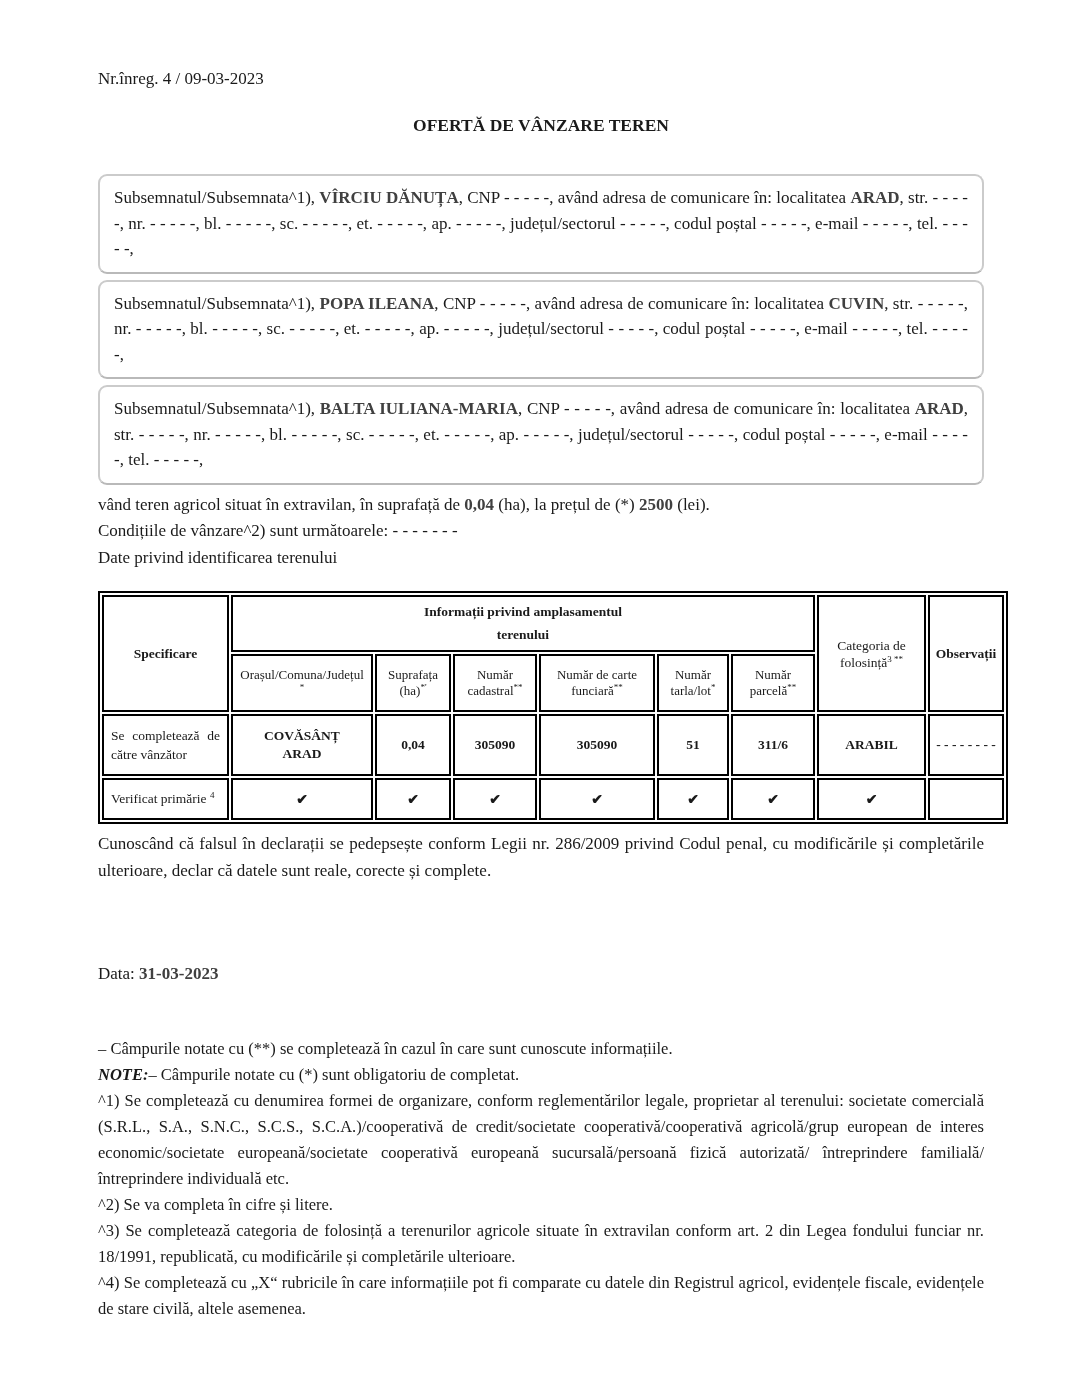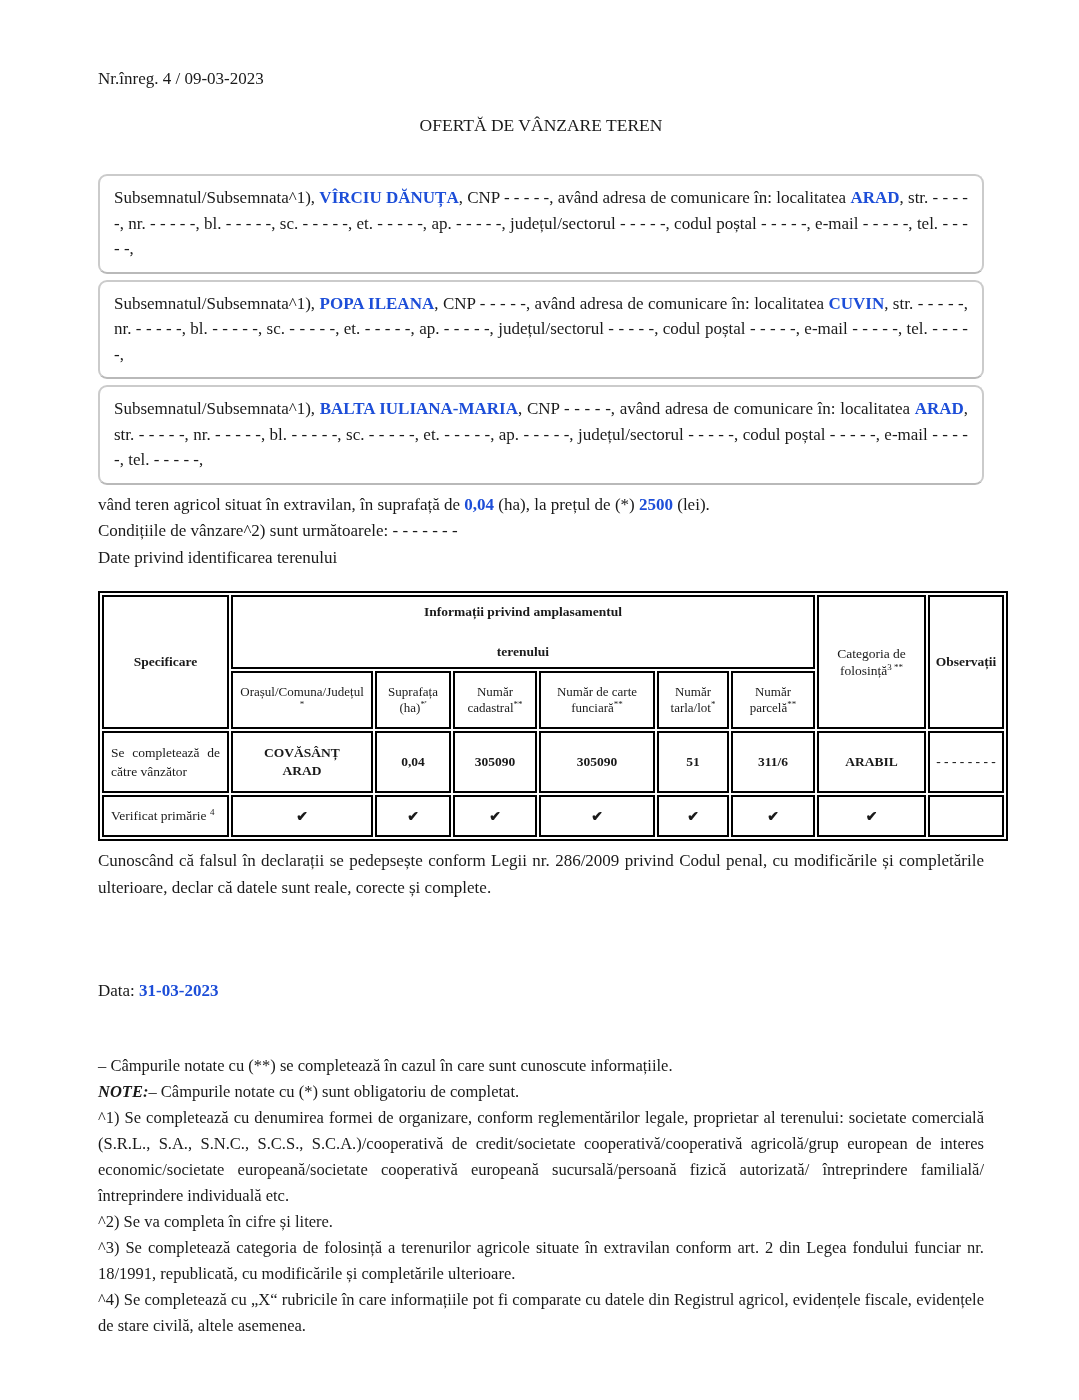--- a/index.html
+++ b/index.html
@@ -8,56 +8,56 @@
     font-family: "Liberation Serif", serif;
     color: #1a1a1a;
     position: relative;
     overflow: hidden;
   }
   .page { padding: 47px 95px 30px 98px; }
 
   p { margin: 0; }
   .annex { font-size: 17px; }
   .reg { font-size: 17px; margin-top: 22px; }
-  .title { font-size: 17.5px; font-weight: normal; text-align: center; margin-top: 26px; }
+  .title { font-size: 17.5px; font-weight: bold; text-align: center; margin-top: 26px; }
 
   .boxes { margin-top: 38px; }
   .seller-box {
     border: 2px solid #cbcbcb;
     border-bottom-color: #b9b9b9;
     border-radius: 9px;
     padding: 9px 14px 10px;
     margin-bottom: 6px;
     background: #ffffff;
   }
   .box-text {
     font-size: 17px;
     line-height: 25.5px;
     text-align: justify;
   }
-  b { color: #1d4ed8; }
+  b { color: #404040; }
 
   .offer { margin-top: 7px; }
   .offer p { font-size: 17px; line-height: 26.5px; }
 
   table.land {
     width: 886px;
     margin-top: 20px;
     border: 2px solid #000;
     border-spacing: 2px;
     border-collapse: separate;
     table-layout: fixed;
   }
   table.land td {
     border: 2px solid #000;
     overflow: hidden;
   }
   .th-spec { font-weight: bold; font-size: 13.5px; text-align: center; vertical-align: middle; }
   .th-group { font-weight: bold; font-size: 13.5px; text-align: center; vertical-align: middle; padding: 7px 2px; }
-  .th-group .gline1 { margin-bottom: 24px; }
+  .th-group .gline1 { margin-bottom: 7px; }
   .th-sub { font-size: 13px; text-align: center; vertical-align: middle; padding: 5px 1px; line-height: 16px; height: 44px; }
   .th-cat { font-weight: normal; font-size: 13.5px; text-align: center; vertical-align: middle; line-height: 17px; padding: 4px; }
   .th-obs { font-weight: bold; font-size: 13.5px; text-align: center; vertical-align: middle; }
   sup { font-size: 9px; line-height: 0; }
   .td-label { font-size: 13.5px; padding: 6px 7px; vertical-align: middle; text-align: justify; line-height: 19px; }
   .td-val { font-weight: bold; font-size: 13.5px; text-align: center; vertical-align: middle; height: 56px; line-height: 18px; }
   .td-verif { font-size: 13.5px; padding: 4px 7px; vertical-align: middle; height: 30px; }
   .td-check { font-size: 14px; font-weight: bold; text-align: center; vertical-align: middle; }
 
   .declaration {

